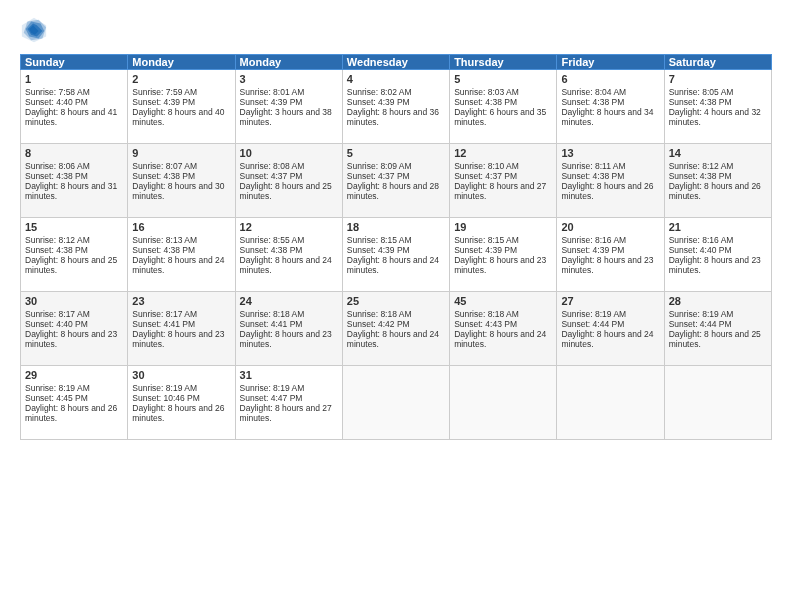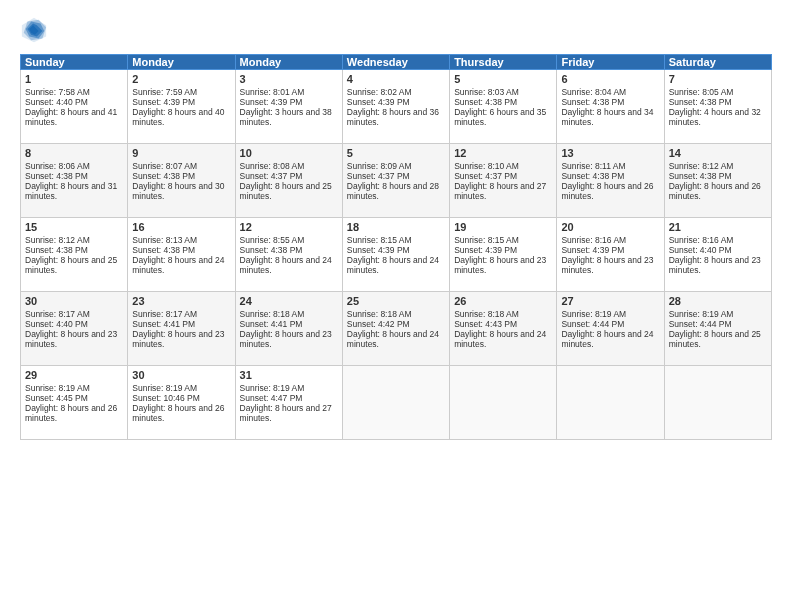--- a/index.html
+++ b/index.html
@@ -283,21 +283,21 @@
             <div>Sunset: 4:41 PM</div>
             <div>Daylight: 8 hours and 23 minutes.</div>
           </td>
           <td>
             <span class="day-num">25</span>
             <div>Sunrise: 8:18 AM</div>
             <div>Sunset: 4:42 PM</div>
             <div>Daylight: 8 hours and 24 minutes.</div>
           </td>
           <td>
-            <span class="day-num">26</span>
+            <span class="day-num">45</span>
             <div>Sunrise: 8:18 AM</div>
             <div>Sunset: 4:43 PM</div>
             <div>Daylight: 8 hours and 24 minutes.</div>
           </td>
           <td>
             <span class="day-num">27</span>
             <div>Sunrise: 8:19 AM</div>
             <div>Sunset: 4:44 PM</div>
             <div>Daylight: 8 hours and 24 minutes.</div>
           </td>

